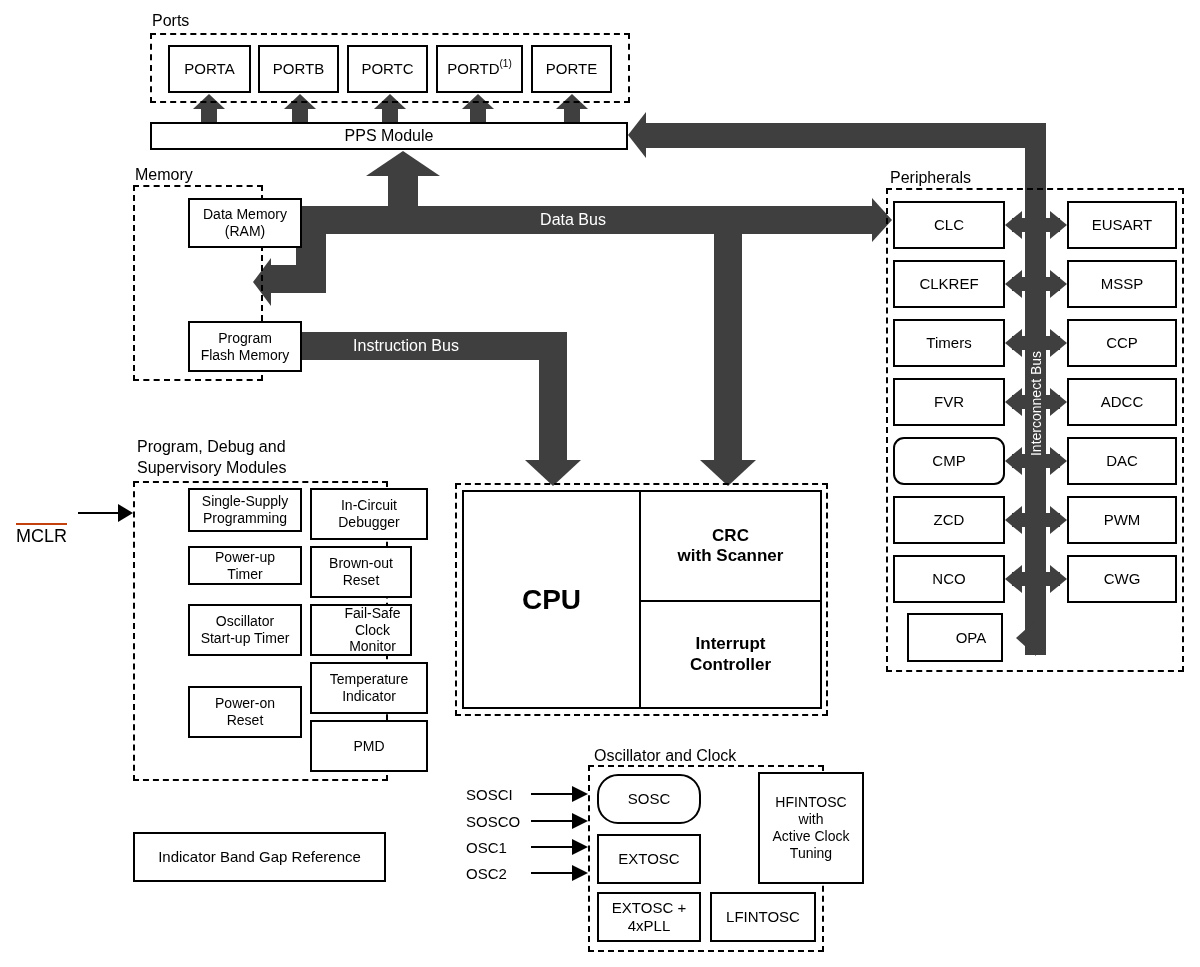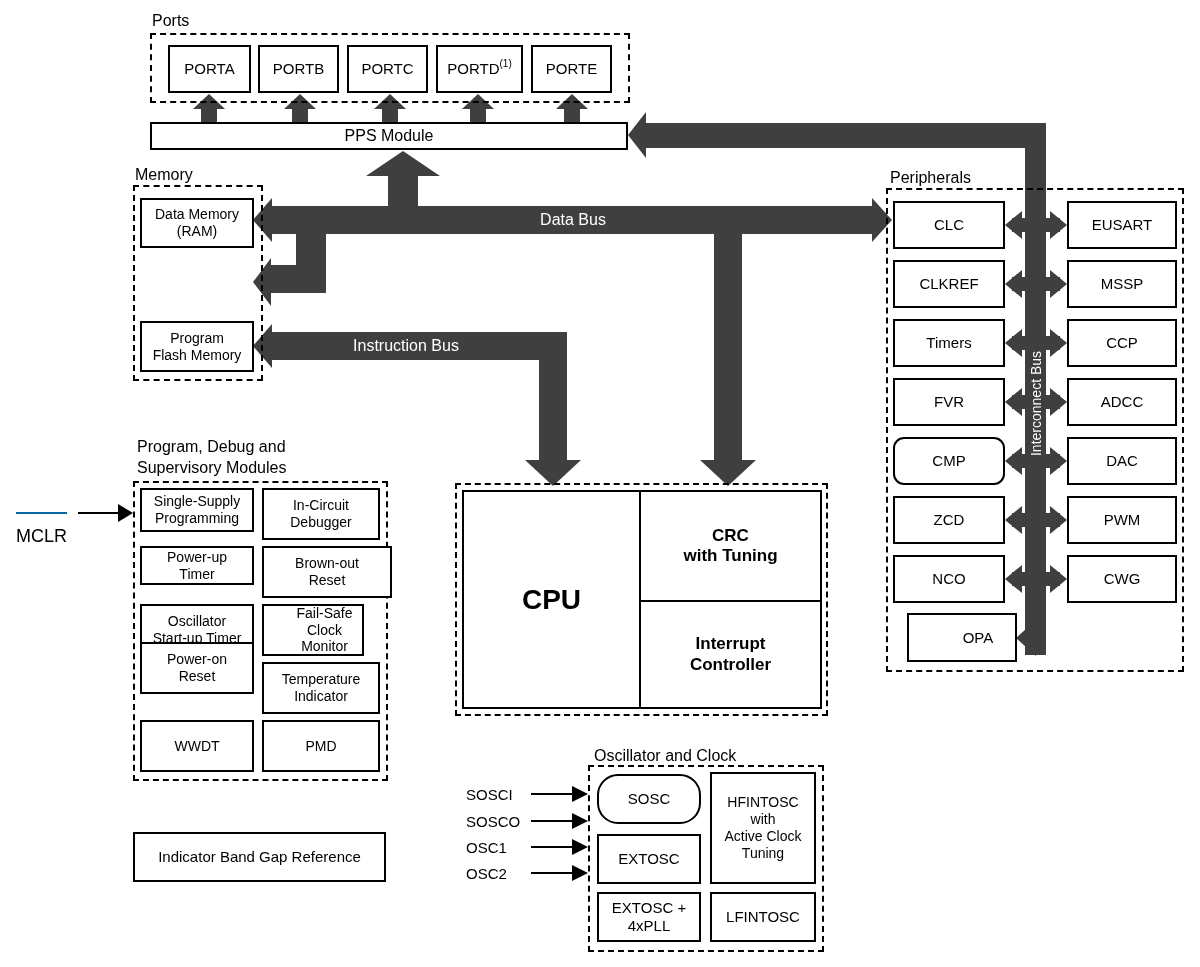--- a/index.html
+++ b/index.html
@@ -18,24 +18,24 @@
   .tri { position:absolute; width:0; height:0; border-style:solid; border-color:transparent; }
   .tri.up    { border-bottom-color:var(--bus); }
   .tri.down  { border-top-color:var(--bus); }
   .tri.left  { border-right-color:var(--bus); }
   .tri.right { border-left-color:var(--bus); }
   .tri.kright{ border-left-color:#000; }
   .lbl  { position:absolute; font-size:16px; white-space:pre-line; line-height:1.3; }
   .wlbl { position:absolute; color:#fff; font-size:16px; text-align:center; line-height:28px; }
   .line { position:absolute; background:#000; }
   .b { font-weight:bold; }
-  .f14 { font-size:14px; }
+  .f14 { font-size:14px;margin-left:48px; }
   .cpu-big { font-size:28px; font-weight:bold; }
   .seg { position:absolute; background:#000; }
-  .overbar { border-top:2px solid #0369a1; padding-top:12px; }
+  .overbar { border-top:2px solid #c2410c; padding-top:1px; }
   sup.note { font-size:10px; position:relative; top:-5px; }
   .vtext {
     position:absolute; color:#fff; font-size:14px; text-align:center;
     transform:rotate(-90deg); transform-origin:center center;
   }
 </style>
 </head>
 <body>
 
 <div id="stage">
@@ -138,54 +138,53 @@
   <div class="box" style="left:893px;top:555px;width:112px;height:48px;">NCO</div>
 
   <div class="box" style="left:1067px;top:201px;width:110px;height:48px;">EUSART</div>
   <div class="box" style="left:1067px;top:260px;width:110px;height:48px;">MSSP</div>
   <div class="box" style="left:1067px;top:319px;width:110px;height:48px;">CCP</div>
   <div class="box" style="left:1067px;top:378px;width:110px;height:48px;">ADCC</div>
   <div class="box" style="left:1067px;top:437px;width:110px;height:48px;">DAC</div>
   <div class="box" style="left:1067px;top:496px;width:110px;height:48px;">PWM</div>
   <div class="box" style="left:1067px;top:555px;width:110px;height:48px;">CWG</div>
 
-  <div class="box" style="left:907px;top:613px;width:110px;height:49px;padding-left:32px;">OPA</div>
+  <div class="box" style="left:907px;top:613px;width:96px;height:49px;padding-left:32px;">OPA</div>
 
   <div class="vtext" style="left:960px;top:393px;width:152px;height:21px;line-height:21px;">Interconnect Bus</div>
 
   <div class="dash" style="left:455px;top:483px;width:373px;height:233px;"></div>
   <div class="box" style="left:462px;top:490px;width:360px;height:219px;"></div>
   <div class="seg" style="left:639px;top:492px;width:2px;height:215px;"></div>
   <div class="seg" style="left:641px;top:600px;width:179px;height:2px;"></div>
   <div class="box cpu-big" style="left:466px;top:494px;width:171px;height:211px;border:none;">CPU</div>
   <div class="box b" style="left:643px;top:494px;width:175px;height:104px;border:none;font-size:17px;">CRC
-with Tuning</div>
+with Scanner</div>
   <div class="box b" style="left:643px;top:604px;width:175px;height:101px;border:none;font-size:17px;">Interrupt
 Controller</div>
 
   <div class="lbl" style="left:137px;top:437px;">Program, Debug and
 Supervisory Modules</div>
   <div class="dash" style="left:133px;top:481px;width:255px;height:300px;"></div>
   <div class="box f14" style="left:140px;top:488px;width:114px;height:44px;">Single-Supply
 Programming</div>
   <div class="box f14" style="left:262px;top:488px;width:118px;height:52px;">In-Circuit
 Debugger</div>
   <div class="box f14" style="left:140px;top:546px;width:114px;height:39px;">Power-up
 Timer</div>
-  <div class="box f14" style="left:262px;top:546px;width:130px;height:52px;">Brown-out
+  <div class="box f14" style="left:262px;top:546px;width:102px;height:52px;">Brown-out
 Reset</div>
   <div class="box f14" style="left:140px;top:604px;width:114px;height:52px;">Oscillator
 Start-up Timer</div>
   <div class="box f14" style="left:262px;top:604px;width:102px;height:52px;padding-left:23px;">Fail-Safe
 Clock Monitor</div>
-  <div class="box f14" style="left:140px;top:642px;width:114px;height:52px;">Power-on
+  <div class="box f14" style="left:140px;top:686px;width:114px;height:52px;">Power-on
 Reset</div>
   <div class="box f14" style="left:262px;top:662px;width:118px;height:52px;">Temperature
 Indicator</div>
-  <div class="box f14" style="left:140px;top:720px;width:114px;height:52px;">WWDT</div>
   <div class="box f14" style="left:262px;top:720px;width:118px;height:52px;">PMD</div>
 
   <div class="lbl" style="left:16px;top:502px;font-size:18px;">
     <span class="overbar">MCLR</span>
   </div>
   <div class="line" style="left:78px;top:512px;width:42px;height:2px;"></div>
   <div class="tri kright" style="left:118px;top:504px;border-width:9px 0 9px 15px;"></div>
 
   <div class="box" style="left:133px;top:832px;width:253px;height:50px;">Indicator Band Gap Reference</div>
 

